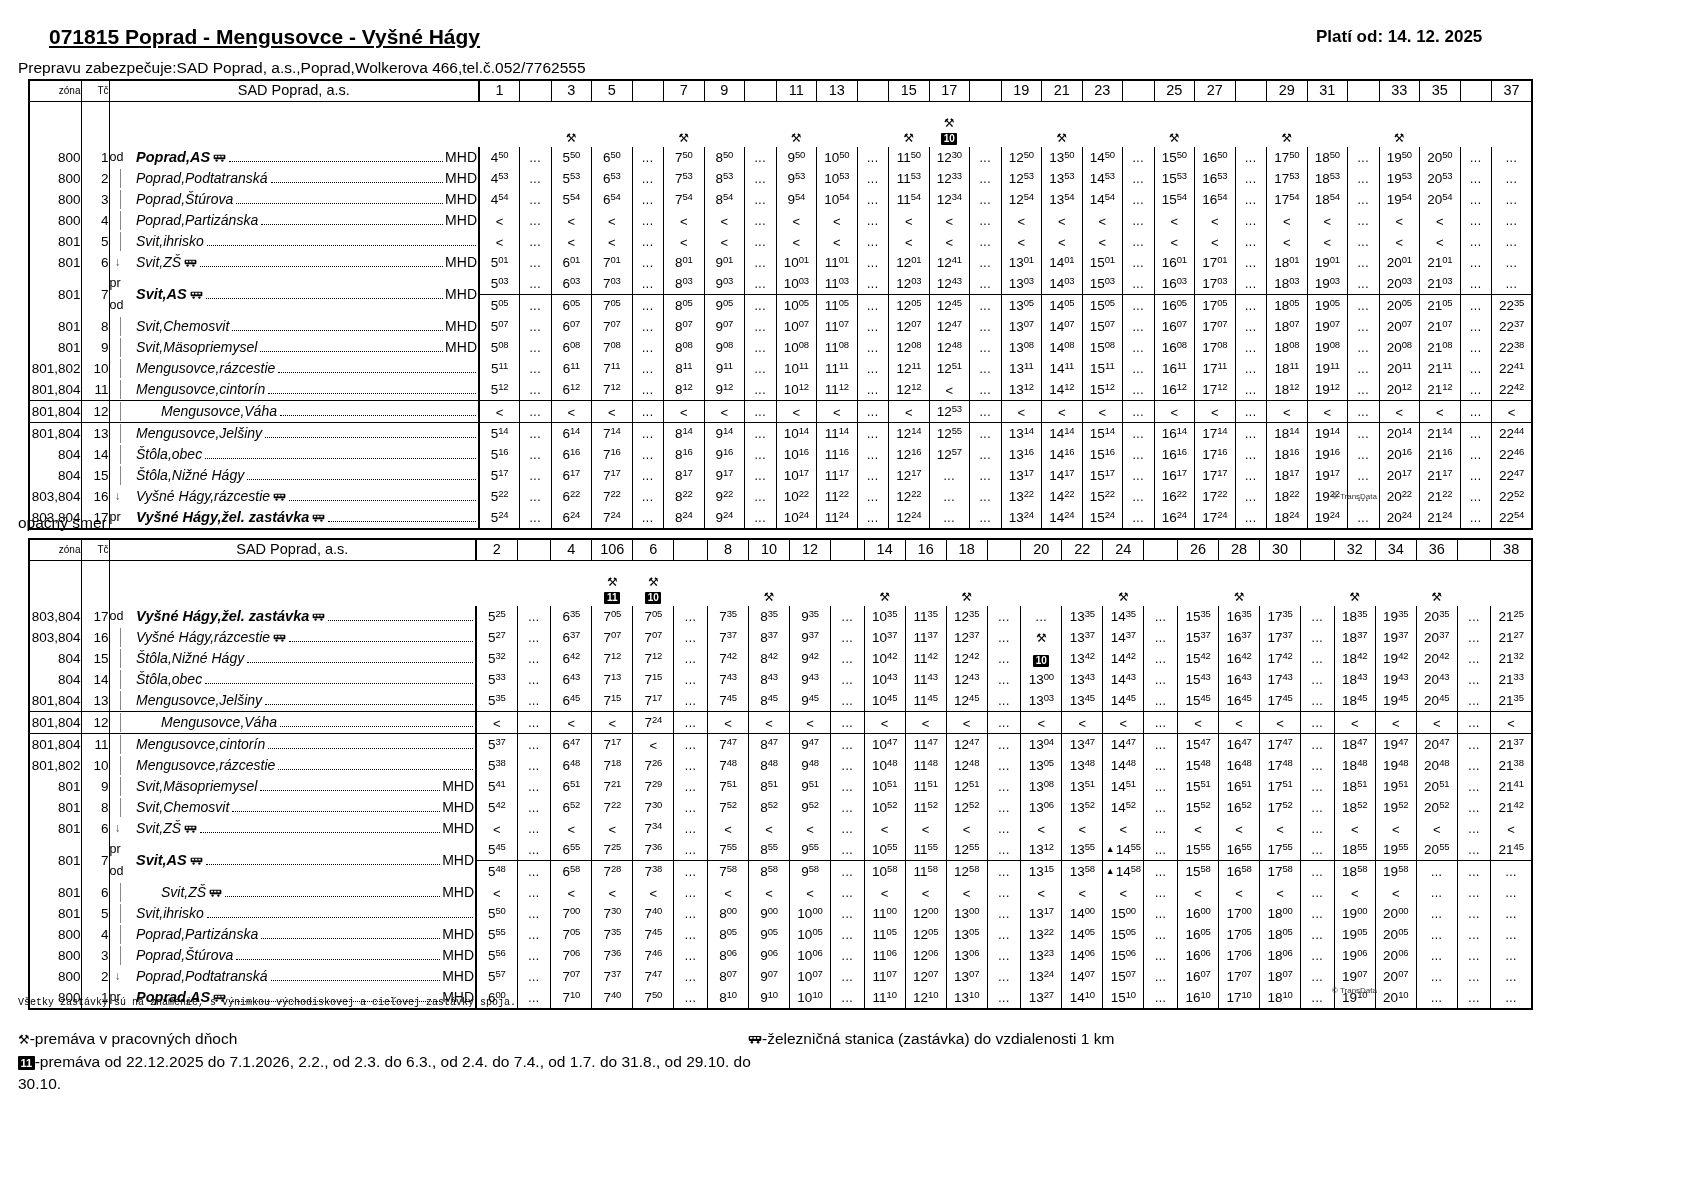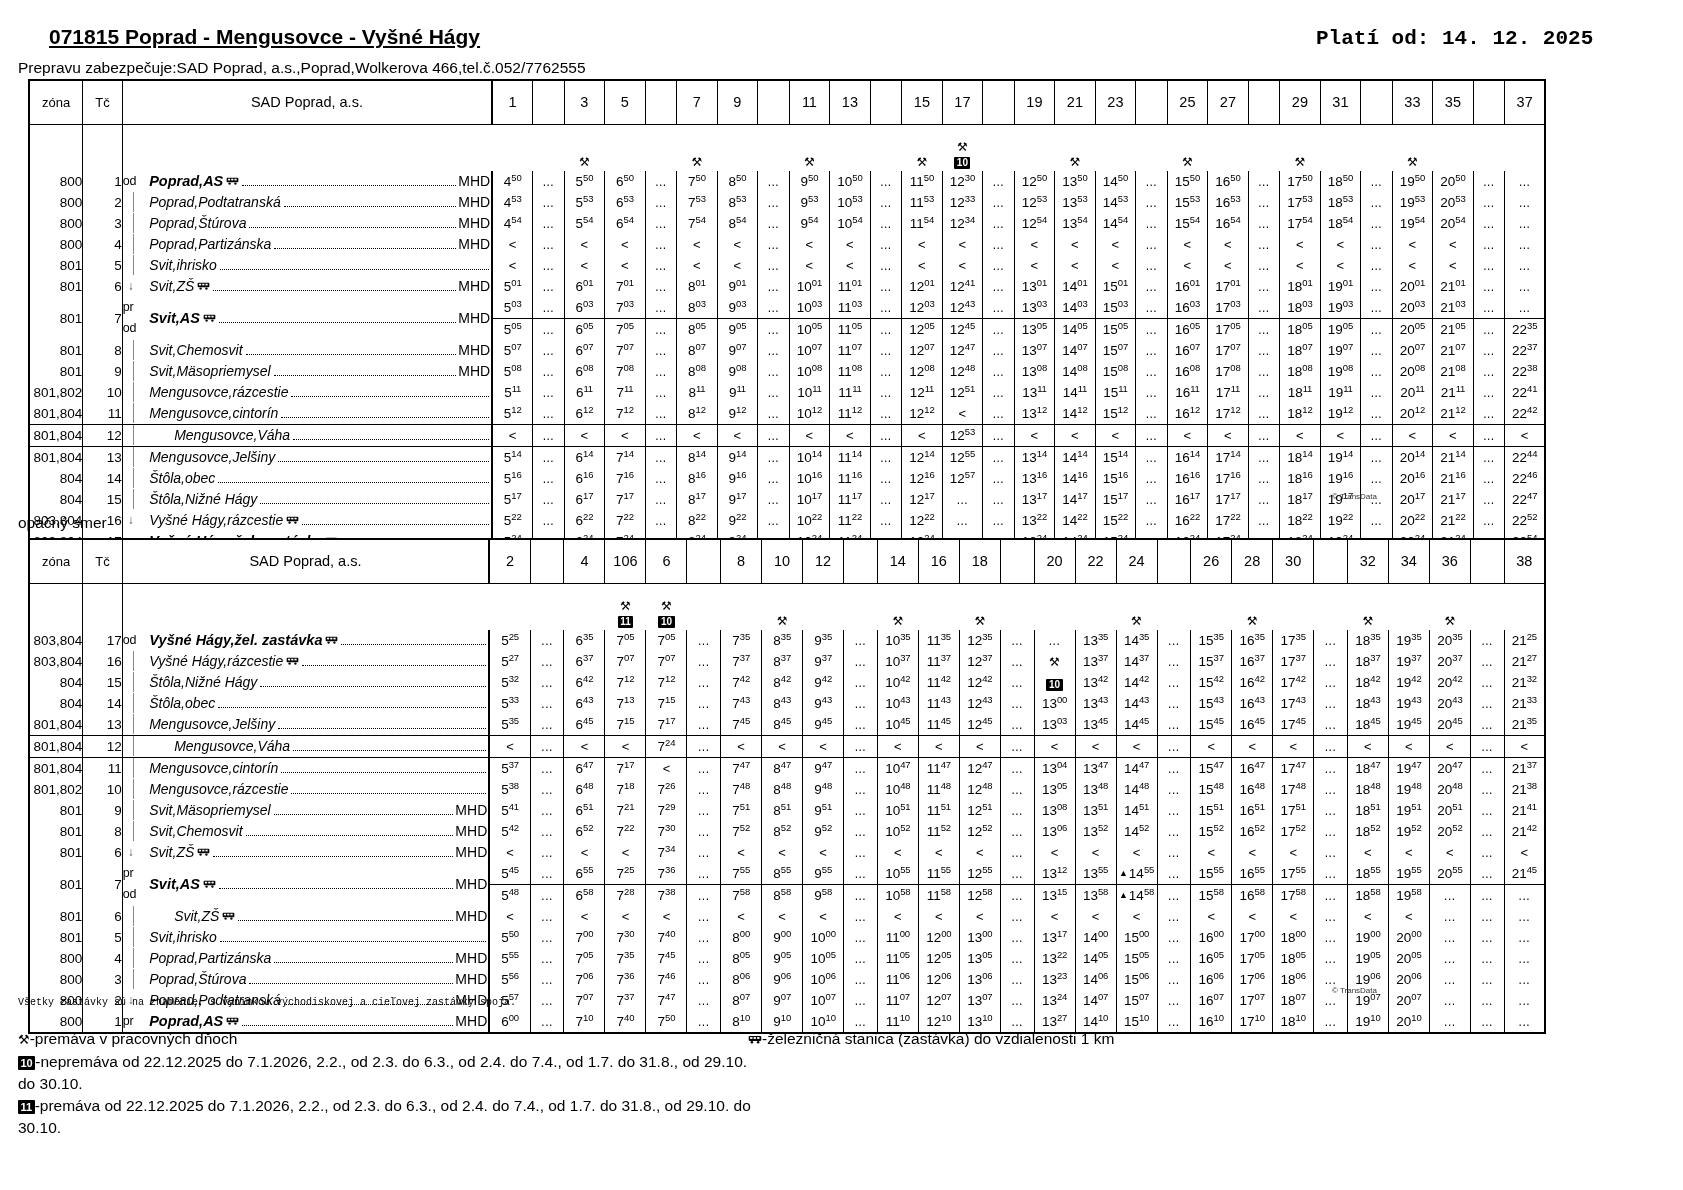--- a/index.html
+++ b/index.html
@@ -1,31 +1,31 @@
 <!DOCTYPE html>
 <html><head>
 <meta charset="utf-8">
 <style>
   html,body{margin:0;padding:0;background:#fff;}
   body{width:1683px;height:1190px;position:relative;font-family:"Liberation Sans",sans-serif;color:#000;}
   .title{position:absolute;left:49px;top:25px;font-size:21px;font-weight:bold;text-decoration:underline;}
-  .valid{position:absolute;left:1316px;top:27px;font-size:21px;font-weight:bold;font-family:Liberation Mono, monospace;}
+  .valid{position:absolute;left:1316px;top:27px;font-size:17px;font-weight:bold;}
   .operator{position:absolute;left:18px;top:59px;font-size:15.5px;}
   .opacny{position:absolute;left:18px;top:514px;font-size:15.5px;}
   .allnote{position:absolute;left:18px;top:997px;font-size:10px;font-family:Liberation Mono, monospace;}
   .copyright{position:absolute;left:28px;width:1349px;text-align:right;font-size:8px;color:#333;}
   #cr1{top:492px;} #cr2{top:986px;}
 
   table.tt{position:absolute;left:28px;border-collapse:collapse;table-layout:fixed;border:2px solid #000;background:#fff;}
   #t1{top:79px;} #t2{top:538px;}
   .tt td{box-sizing:border-box;padding:0;height:19.5px;line-height:19px;overflow:hidden;white-space:nowrap;vertical-align:middle;}
   .hd td{border-bottom:1px solid #000;height:21px;font-size:14.5px;text-align:center;font-weight:normal;}
   .c-zona{text-align:right;padding-right:5px;font-size:13.5px;border-right:1px solid #000;}
   .c-tc{text-align:right;padding-right:4px;font-size:13.5px;border-right:1px solid #000;}
-  .hd .c-zona,.hd .c-tc{text-align:left;padding:12px;font-size:13px;}
+  .hd .c-zona,.hd .c-tc{text-align:right;padding:0;font-size:10px;}
   .c-mark{font-size:12.5px;padding-left:2px;}
   .c-time{border-left:1px solid #000;text-align:center;}
   .ft{border-left:2px solid #000;}
   .symrow td{height:46px;vertical-align:bottom;padding-bottom:2px;}
   .symrow .c-time{border-left:none;}
   .symrow div{line-height:13px;}
   .boxrow td{border-top:1px solid #000;border-bottom:1px solid #000;}
   .subline .c-time{border-top:1px solid #000;}
   .nm{display:flex;align-items:baseline;font-size:14px;padding-left:1px;}
   .nm .nmt{white-space:nowrap;font-style:italic;}
@@ -1870,21 +1870,20 @@
     </tbody>
   </table>
 
 <div class="copyright" id="cr2">© TransData</div>
 
 <div class="allnote">Všetky zastávky sú na znamenie, s výnimkou východiskovej a cieľovej zastávky spoja.</div>
 
 <div class="legend">
   <div class="leg-left">
     <div><span class="symw">⚒</span><span>-premáva v pracovných dňoch</span></div>
-    <div><span class="numbox">10</span><span>-nepremáva od 22.12.2025 do 7.1.2026, 2.2., od 2.3. do 6.3., od 2.4. do 7.4., od 1.7. do 31.8., od 29.10. do 30.10.</span></div>
     <div><span class="numbox">11</span><span>-premáva od 22.12.2025 do 7.1.2026, 2.2., od 2.3. do 6.3., od 2.4. do 7.4., od 1.7. do 31.8., od 29.10. do 30.10.</span></div>
   </div>
   <div class="leg-right">
     <div><svg class="sticon" viewBox="0 0 20 12" width="14" height="9">
           <rect x="1" y="1" width="18" height="7" rx="1.5" fill="#000"></rect>
           <rect x="3" y="2.5" width="3.4" height="2.6" fill="#fff"></rect>
           <rect x="8" y="2.5" width="3.4" height="2.6" fill="#fff"></rect>
           <rect x="13" y="2.5" width="3.4" height="2.6" fill="#fff"></rect>
           <circle cx="5.5" cy="10" r="1.8" fill="#000"></circle>
           <circle cx="14.5" cy="10" r="1.8" fill="#000"></circle>

